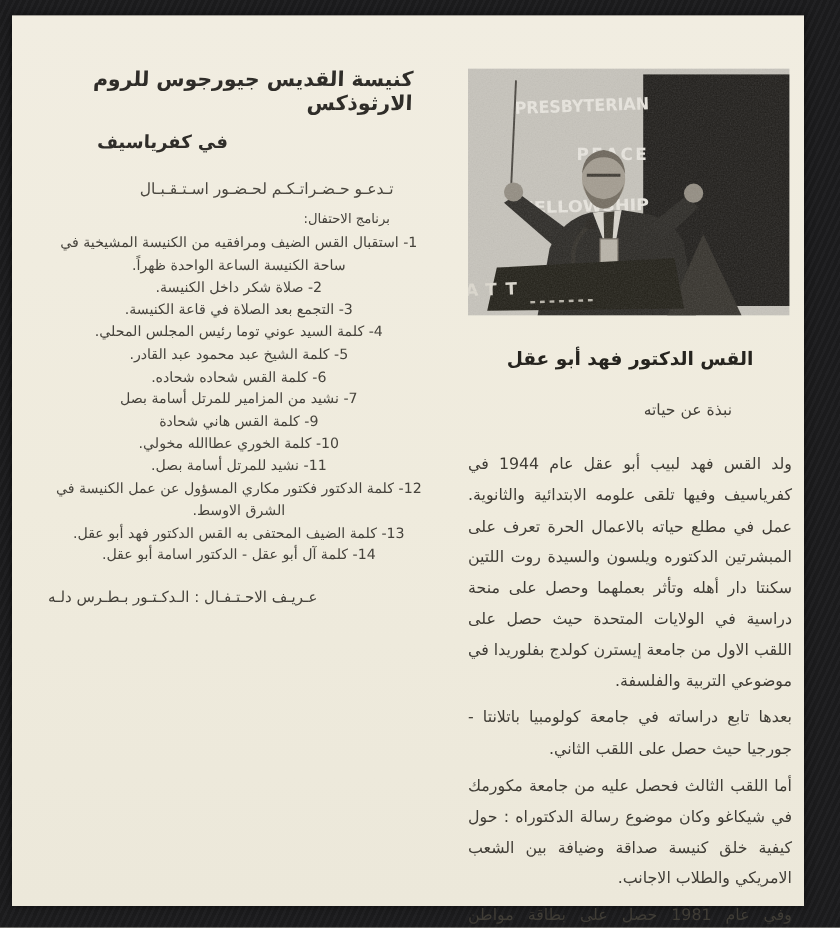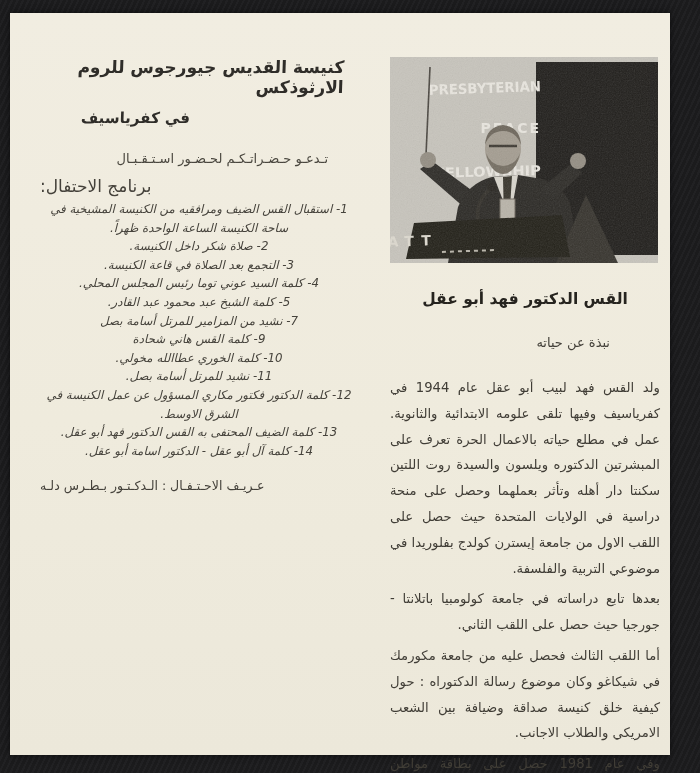--- a/index.html
+++ b/index.html
@@ -29,22 +29,22 @@
   .invite-line {
     font-size:13px; color:#4a473f; text-align:right;
     margin:24px 30px 0 0; letter-spacing:1px;
   }
   .honoree {
     font-size:15.5px; font-weight:bold; color:#242320;
     text-align:right; margin:26px 26px 0 0;
   }
   .intro-block { margin:24px 2px 0 0; font-size:13px; line-height:26px; text-align:justify; color:#403d36; }
   .intro-block div { text-align:justify; }
-  .program-title { font-size:17px; margin:10px 33px 0 0; text-align:left; color:#44413a; }
-  .program-list { margin-top:4px; font-size:11.8px; line-height:18.6px; color:#46433c;font-style:italic; }
+  .program-title { font-size:11px; margin:10px 33px 0 0; text-align:right; color:#44413a; }
+  .program-list { margin-top:4px; font-size:11.8px; line-height:18.6px; color:#46433c; }
   .program-list .item { text-align:center; padding:0 2px; }
   .mc-line { font-size:12.5px; text-align:left; margin:18px 30px 0 0; color:#44413a; letter-spacing:0.5px; }
 
   .photo-wrap { margin:6px 7px 0 0; width:268px; height:206px; }
   .caption   { font-size:15.5px; font-weight:bold; color:#26241f; text-align:center; margin-top:27px; }
   .bio-title { font-size:13px; margin:27px 55px 0 0; color:#44413a; }
   .bio-block { margin-top:25px; font-size:13.2px; line-height:25.8px; text-align:justify; color:#403d36; }
   .bio-block p { margin:5px; }
 </style>
 </head>
@@ -59,20 +59,21 @@
 
 
     <div class="program-title">برنامج الاحتفال:</div>
 
     <div class="program-list">
       <div class="item">1- استقبال القس الضيف ومرافقيه من الكنيسة المشيخية في ساحة الكنيسة الساعة الواحدة ظهراً.</div>
       <div class="item">2- صلاة شكر داخل الكنيسة.</div>
       <div class="item">3- التجمع بعد الصلاة في قاعة الكنيسة.</div>
       <div class="item">4- كلمة السيد عوني توما رئيس المجلس المحلي.</div>
       <div class="item">5- كلمة الشيخ عبد محمود عبد القادر.</div>
+      <div class="item">6- كلمة القس شحاده شحاده.</div>
       <div class="item">7- نشيد من المزامير للمرتل أسامة بصل</div>
       <div class="item">9- كلمة القس هاني شحادة</div>
       <div class="item">10- كلمة الخوري عطاالله مخولي.</div>
       <div class="item">11- نشيد للمرتل أسامة بصل.</div>
       <div class="item">12- كلمة الدكتور فكتور مكاري المسؤول عن عمل الكنيسة في الشرق الاوسط.</div>
       <div class="item">13- كلمة الضيف المحتفى به القس الدكتور فهد أبو عقل.</div>
       <div class="item">14- كلمة آل أبو عقل - الدكتور اسامة أبو عقل.</div>
     </div>
 
     <div class="mc-line">عـريـف الاحـتـفـال : الـدكـتـور بـطـرس دلـه</div>

